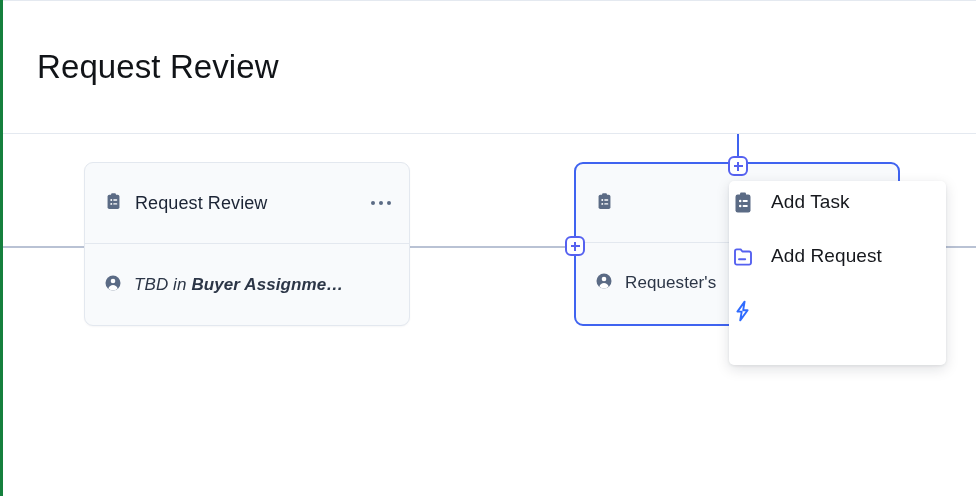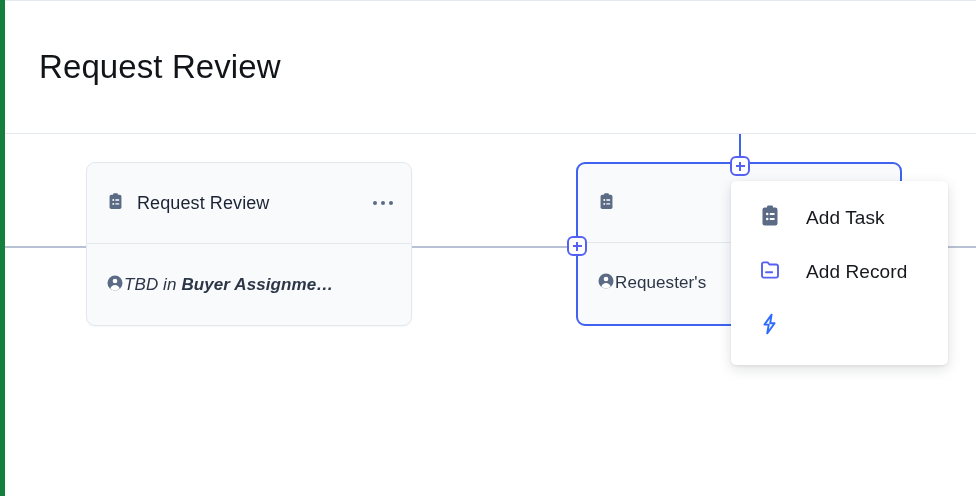--- a/index.html
+++ b/index.html
@@ -14,21 +14,21 @@
     font-family: "Liberation Sans", sans-serif;
     -webkit-font-smoothing: antialiased;
   }
 
   #app {
     position: relative;
     width: 976px;
     height: 496px;
     background: #a16207;
     box-sizing: border-box;
-    border-left: 5px solid #15803d;
+    border-left: 3px solid #15803d;
   }
 
   
   .header {
     position: absolute;
     left: 0;
     top: 0;
     width: 976px;
     height: 134px;
     background: #ffffff;
@@ -142,20 +142,21 @@
     font-weight: 400;
     color: #1b2435;
     white-space: nowrap;
     margin-left: 12px;
     letter-spacing: 0.1px;
   }
   .assignee-text {
     font-size: 17px;
     color: #2c3647;
     white-space: nowrap;
+    margin-left: 12px;
     letter-spacing: 0.1px;
   }
   .assignee-text.italic { font-style: italic; }
   .assignee-prefix { font-weight: 400; }
   .assignee-strong { font-weight: 700; }
 
   .dots-menu {
     position: absolute;
     right: 16px;
     top: 50%;
@@ -210,26 +211,25 @@
     width: 217px;
     background: #ffffff;
     border-radius: 5px;
     box-shadow: 0 4px 14px rgba(16, 24, 40, 0.13), 0 1px 3px rgba(16, 24, 40, 0.08);
     padding: 10px 0 12px 0;
     box-sizing: border-box;
     z-index: 10;
   }
   .menu-item {
     display: flex;
-    align-items: center;
+    align-items: flex-start;
     height: 54px;
-    padding: 0 14px 0 27px;
+    padding: 0 14px 0 2px;
     box-sizing: border-box;
     cursor: pointer;
-    gap: 8px;
   }
   .menu-label {
     font-size: 19px;
     color: #16181d;
     margin-left: 16px;
     white-space: nowrap;
     letter-spacing: 0.1px;
   }
 </style>
 </head>
@@ -327,21 +327,21 @@
         <span class="menu-label">Add Task</span>
       </div>
 
       <div class="menu-item">
         <span class="icon">
           <svg width="24" height="24" viewBox="0 0 24 24" fill="none">
             <path d="M4 6.2a1.8 1.8 0 0 1 1.8-1.8h3.9l1.7 2.1h6.8A1.8 1.8 0 0 1 20 8.3v9.5a1.8 1.8 0 0 1-1.8 1.8H5.8A1.8 1.8 0 0 1 4 17.8z" stroke="#5561f0" stroke-width="1.9" stroke-linejoin="round" fill="none"></path>
             <path d="M8 14.3h6.2" stroke="#5561f0" stroke-width="1.9" stroke-linecap="round"></path>
           </svg>
         </span>
-        <span class="menu-label">Add Record</span>
+        <span class="menu-label">Add Request</span>
       </div>
 
       <div class="menu-item">
         <span class="icon">
           <svg width="24" height="24" viewBox="0 0 24 24" fill="none">
             <path d="M13.6 2.6 6.4 12.6h4.3l-1.5 8.8 7.4-10.2h-4.4z" stroke="#2f6bff" stroke-width="1.9" stroke-linejoin="round" fill="none"></path>
           </svg>
         </span>
       </div>
 

